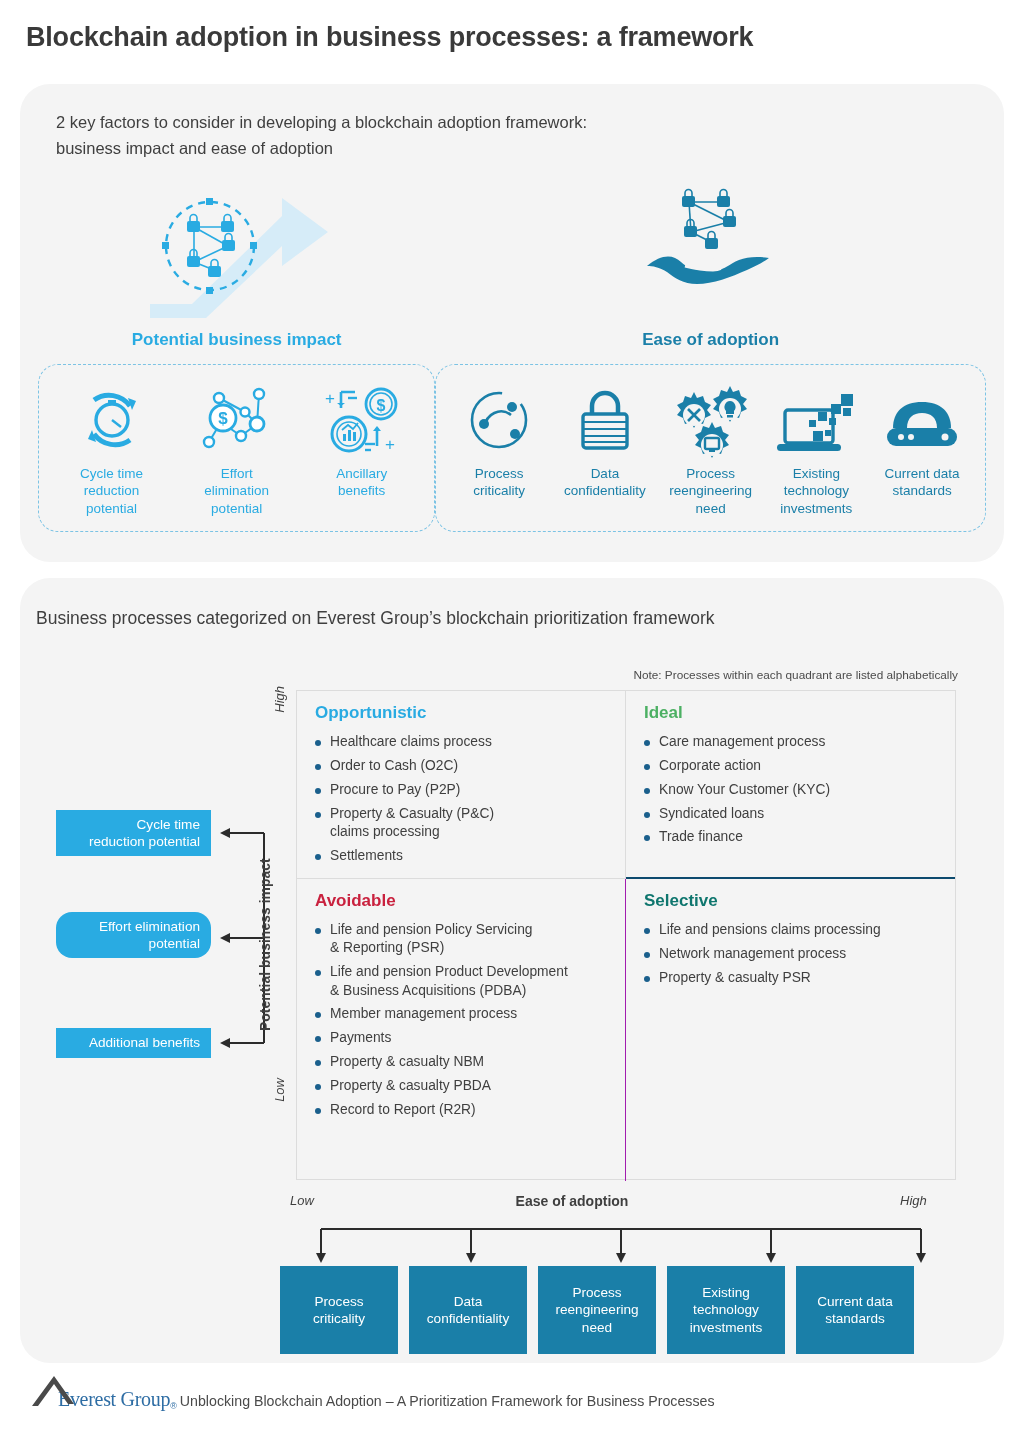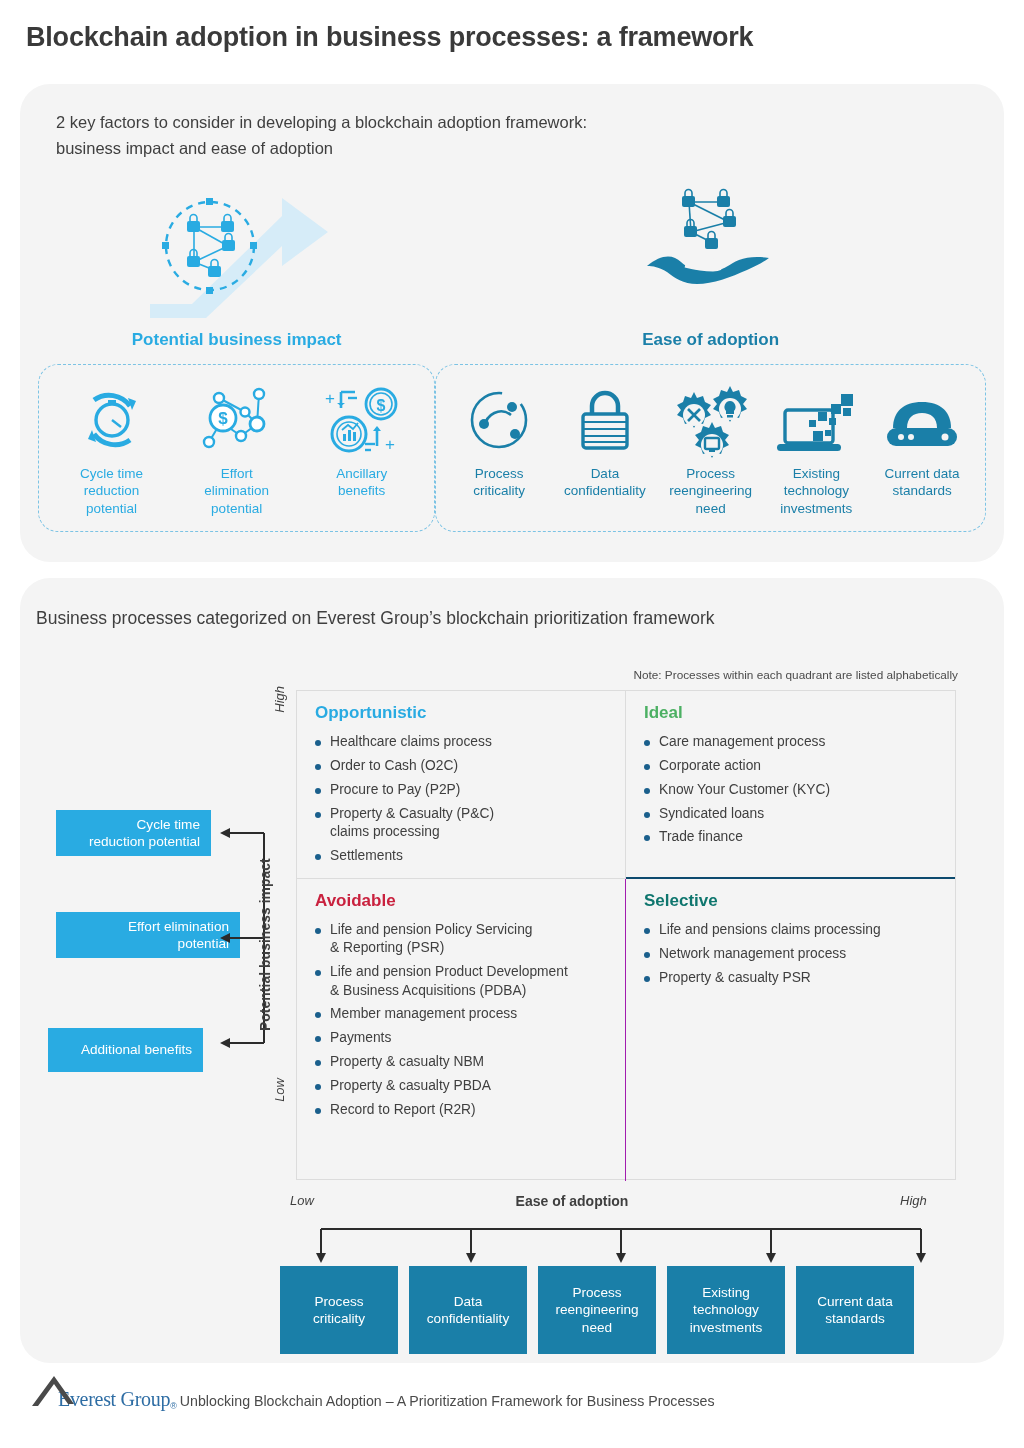--- a/index.html
+++ b/index.html
@@ -94,22 +94,22 @@
     background: #29abe2;
     color: #ffffff;
     font-size: 13.6px;
     line-height: 1.26;
     text-align: right;
     padding: 8px 11px 8px 10px;
     white-space: pre-line;
     display: flex; align-items: center; justify-content: flex-end;
   }
   #left-box-0 { left: 36px; top: 232px; width: 155px; height: 46px; }
-  #left-box-1 { left: 36px; top: 334px; width: 184px; height: 46px; }
-  #left-box-2 { left: 28px; top: 450px; width: 155px; height: 44px; }
+  #left-box-1 { left: 36px; top: 334px; width: 155px; height: 46px; border-radius: 16px; }
+  #left-box-2 { left: 36px; top: 450px; width: 155px; height: 30px; }
 
   .y-axis-title {
     position: absolute;
     left: 235px; top: 232px;
     width: 20px; height: 270px;
     writing-mode: vertical-rl;
     transform: rotate(180deg);
     font-size: 13.8px; font-weight: bold; color: #3f3f3f;
     display: flex; align-items: center; justify-content: center;
     letter-spacing: 0.1px;

